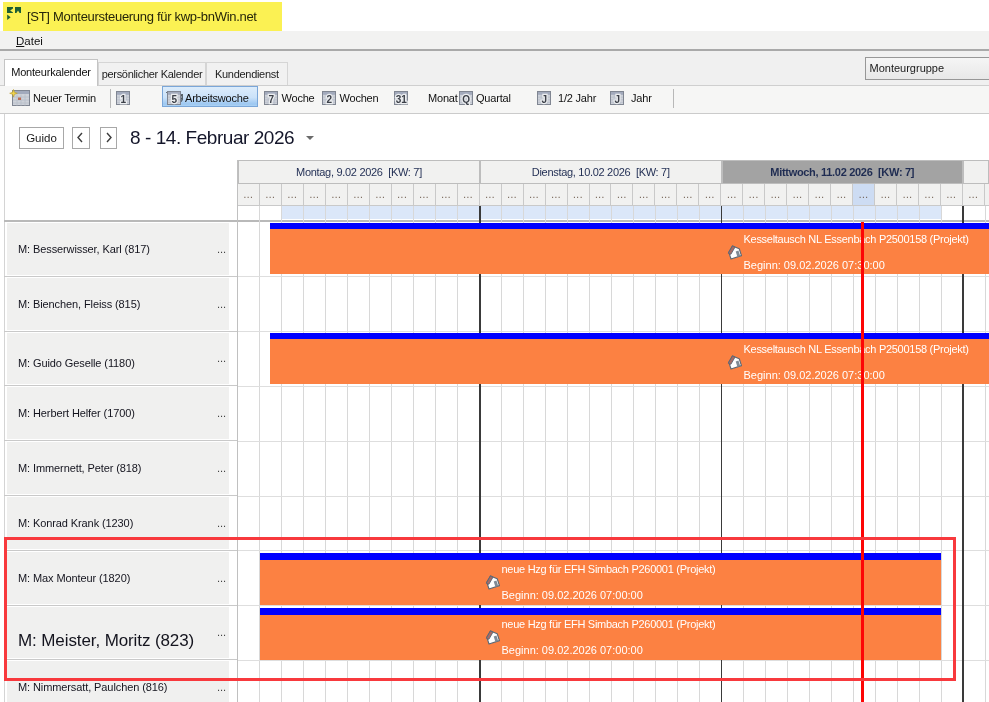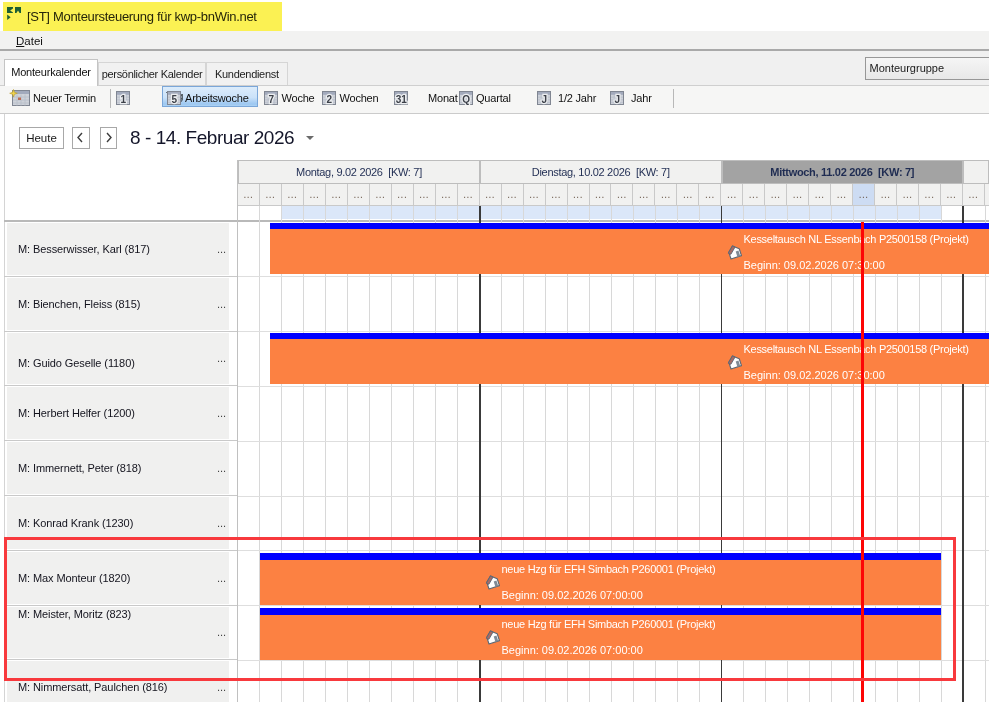--- a/index.html
+++ b/index.html
@@ -90,21 +90,21 @@
 <svg class="abs" style="left:610px;top:90.5px;" width="14" height="14" viewBox="0 0 14 14">
 <rect x="0.5" y="0.5" width="13" height="13" fill="#ced2d9" stroke="#808692"></rect>
 <rect x="1" y="1" width="12" height="2.8" fill="#a2aabc"></rect>
 <path d="M1 6.2 h12 M1 8.8 h12 M1 11.4 h12 M4.2 4 v9 M7.2 4 v9 M10.2 4 v9" stroke="#b9bfca" stroke-width="0.8" fill="none"></path>
 <text x="7.2" y="11.6" font-size="10" font-weight="bold" fill="#3c4049" text-anchor="middle" font-family="Liberation Sans" stroke="#eceef0" stroke-width="2.4" paint-order="stroke">J</text>
 </svg>
 <div class="abs" style="left:631px;top:84.5px;height:27px;line-height:27px;font-size:11px;letter-spacing:-0.2px;color:#111;">Jahr</div>
 <div class="abs" style="left:672.5px;top:89px;width:1px;height:19px;background:#b8b8b8;"></div>
 <div class="abs" style="left:864.5px;top:57px;width:125px;height:22.5px;background:linear-gradient(#f5f5f5,#e8e8e8);border:1px solid #979797;font-size:11px;color:#1a1a1a;line-height:20.5px;padding-left:4px;">Monteurgruppe</div>
 <div class="abs" style="left:3.5px;top:114px;width:1px;height:588px;background:#d4d4d4;"></div>
-<div class="abs" style="left:19px;top:127px;width:45px;height:21.5px;background:#fff;border:1px solid #a8a8a8;font-size:11.5px;color:#1a1a1a;text-align:center;line-height:20px;">Heute</div>
+<div class="abs" style="left:19px;top:127px;width:45px;height:21.5px;background:#fff;border:1px solid #a8a8a8;font-size:11.5px;color:#1a1a1a;text-align:center;line-height:20px;">Guido</div>
 <div class="abs" style="left:72px;top:127px;width:17.5px;height:21.5px;background:#fff;border:1px solid #a8a8a8;"></div>
 <svg class="abs" style="left:72px;top:127px;" width="17" height="21" viewBox="0 0 17 21">
     <path d="M10 6 L6 10.5 L10 15" stroke="#3c3c3c" stroke-width="1.4" fill="none"></path>
   </svg>
 <div class="abs" style="left:99.5px;top:127px;width:17.5px;height:21.5px;background:#fff;border:1px solid #a8a8a8;"></div>
 <svg class="abs" style="left:99.5px;top:127px;" width="17" height="21" viewBox="0 0 17 21">
     <path d="M7 6 L11 10.5 L7 15" stroke="#3c3c3c" stroke-width="1.4" fill="none"></path>
   </svg>
 <div class="abs" style="left:130px;top:124px;height:28px;line-height:28px;font-size:19px;letter-spacing:-0.45px;color:#14162a;">8 - 14. Februar 2026</div>
 <div class="abs" style="left:306px;top:136px;width:0;height:0;border-left:4px solid transparent;border-right:4px solid transparent;border-top:4.5px solid #6a6a6a;"></div>
@@ -239,37 +239,37 @@
 <div class="abs" style="left:217px;top:221.5px;width:14px;height:54.8px;font-size:11px;color:#444;display:flex;align-items:center;">...</div>
 <div class="abs" style="left:7px;top:277.8px;width:222px;height:51.8px;background:#f0f0ef;"></div>
 <div class="abs" style="left:18px;top:276.3px;width:190px;height:54.8px;font-size:11px;letter-spacing:-0.1px;color:#14141e;display:flex;align-items:center;white-space:nowrap;">M: Bienchen, Fleiss (815)</div>
 <div class="abs" style="left:217px;top:276.3px;width:14px;height:54.8px;font-size:11px;color:#444;display:flex;align-items:center;">...</div>
 <div class="abs" style="left:4px;top:275.8px;width:233px;height:1px;background:#c9c9c9;"></div>
 <div class="abs" style="left:7px;top:332.6px;width:222px;height:51.8px;background:#f0f0ef;"></div>
 <div class="abs" style="left:18px;top:331.1px;width:190px;height:64px;font-size:11px;letter-spacing:-0.1px;color:#14141e;display:flex;align-items:center;white-space:nowrap;">M: Guido Geselle (1180)</div>
 <div class="abs" style="left:217px;top:331.1px;width:14px;height:54.8px;font-size:11px;color:#444;display:flex;align-items:center;">...</div>
 <div class="abs" style="left:4px;top:330.6px;width:233px;height:1px;background:#c9c9c9;"></div>
 <div class="abs" style="left:7px;top:387.4px;width:222px;height:51.8px;background:#f0f0ef;"></div>
-<div class="abs" style="left:18px;top:385.9px;width:190px;height:54.8px;font-size:11px;letter-spacing:-0.1px;color:#14141e;display:flex;align-items:center;white-space:nowrap;">M: Herbert Helfer (1200)</div>
+<div class="abs" style="left:18px;top:385.9px;width:190px;height:54.8px;font-size:11px;letter-spacing:-0.1px;color:#14141e;display:flex;align-items:center;white-space:nowrap;">M: Herbert Helfer (1700)</div>
 <div class="abs" style="left:217px;top:385.9px;width:14px;height:54.8px;font-size:11px;color:#444;display:flex;align-items:center;">...</div>
 <div class="abs" style="left:4px;top:385.4px;width:233px;height:1px;background:#c9c9c9;"></div>
 <div class="abs" style="left:7px;top:442.2px;width:222px;height:51.8px;background:#f0f0ef;"></div>
 <div class="abs" style="left:18px;top:440.7px;width:190px;height:54.8px;font-size:11px;letter-spacing:-0.1px;color:#14141e;display:flex;align-items:center;white-space:nowrap;">M: Immernett, Peter (818)</div>
 <div class="abs" style="left:217px;top:440.7px;width:14px;height:54.8px;font-size:11px;color:#444;display:flex;align-items:center;">...</div>
 <div class="abs" style="left:4px;top:440.2px;width:233px;height:1px;background:#c9c9c9;"></div>
 <div class="abs" style="left:7px;top:497px;width:222px;height:51.8px;background:#f0f0ef;"></div>
 <div class="abs" style="left:18px;top:495.5px;width:190px;height:54.8px;font-size:11px;letter-spacing:-0.1px;color:#14141e;display:flex;align-items:center;white-space:nowrap;">M: Konrad Krank (1230)</div>
 <div class="abs" style="left:217px;top:495.5px;width:14px;height:54.8px;font-size:11px;color:#444;display:flex;align-items:center;">...</div>
 <div class="abs" style="left:4px;top:495px;width:233px;height:1px;background:#c9c9c9;"></div>
 <div class="abs" style="left:7px;top:551.8px;width:222px;height:51.8px;background:#f0f0ef;"></div>
 <div class="abs" style="left:18px;top:550.3px;width:190px;height:54.8px;font-size:11px;letter-spacing:-0.1px;color:#14141e;display:flex;align-items:center;white-space:nowrap;">M: Max Monteur (1820)</div>
 <div class="abs" style="left:217px;top:550.3px;width:14px;height:54.8px;font-size:11px;color:#444;display:flex;align-items:center;">...</div>
 <div class="abs" style="left:4px;top:549.8px;width:233px;height:1px;background:#c9c9c9;"></div>
 <div class="abs" style="left:7px;top:606.6px;width:222px;height:51.8px;background:#f0f0ef;"></div>
-<div class="abs" style="left:18px;top:585px;width:190px;height:58px;font-size:11px;letter-spacing:-0.1px;color:#14141e;display:flex;align-items:center;white-space:nowrap;">M: Meister, Moritz (823)</div>
+<div class="abs" style="left:18px;top:612px;width:190px;height:58px;font-size:17px;letter-spacing:-0.1px;color:#14141e;display:flex;align-items:center;white-space:nowrap;">M: Meister, Moritz (823)</div>
 <div class="abs" style="left:217px;top:605.1px;width:14px;height:54.8px;font-size:11px;color:#444;display:flex;align-items:center;">...</div>
 <div class="abs" style="left:4px;top:604.6px;width:233px;height:1px;background:#c9c9c9;"></div>
 <div class="abs" style="left:7px;top:661.4px;width:222px;height:51.8px;background:#f0f0ef;"></div>
 <div class="abs" style="left:18px;top:659.9px;width:190px;height:54.8px;font-size:11px;letter-spacing:-0.1px;color:#14141e;display:flex;align-items:center;white-space:nowrap;">M: Nimmersatt, Paulchen (816)</div>
 <div class="abs" style="left:217px;top:659.9px;width:14px;height:54.8px;font-size:11px;color:#444;display:flex;align-items:center;">...</div>
 <div class="abs" style="left:4px;top:659.4px;width:233px;height:1px;background:#c9c9c9;"></div>
 <div class="abs" style="left:270.3px;top:222.9px;width:718.7px;height:6.3px;background:#0000ff;"></div>
 <div class="abs" style="left:270.3px;top:229.2px;width:718.7px;height:45.3px;background:#fc8142;"></div>
 <div class="abs" style="left:726px;top:242.9px;width:16px;height:18px;">
     <svg width="17" height="18" viewBox="0 0 17 18" style="position:absolute;left:0;top:0;">

